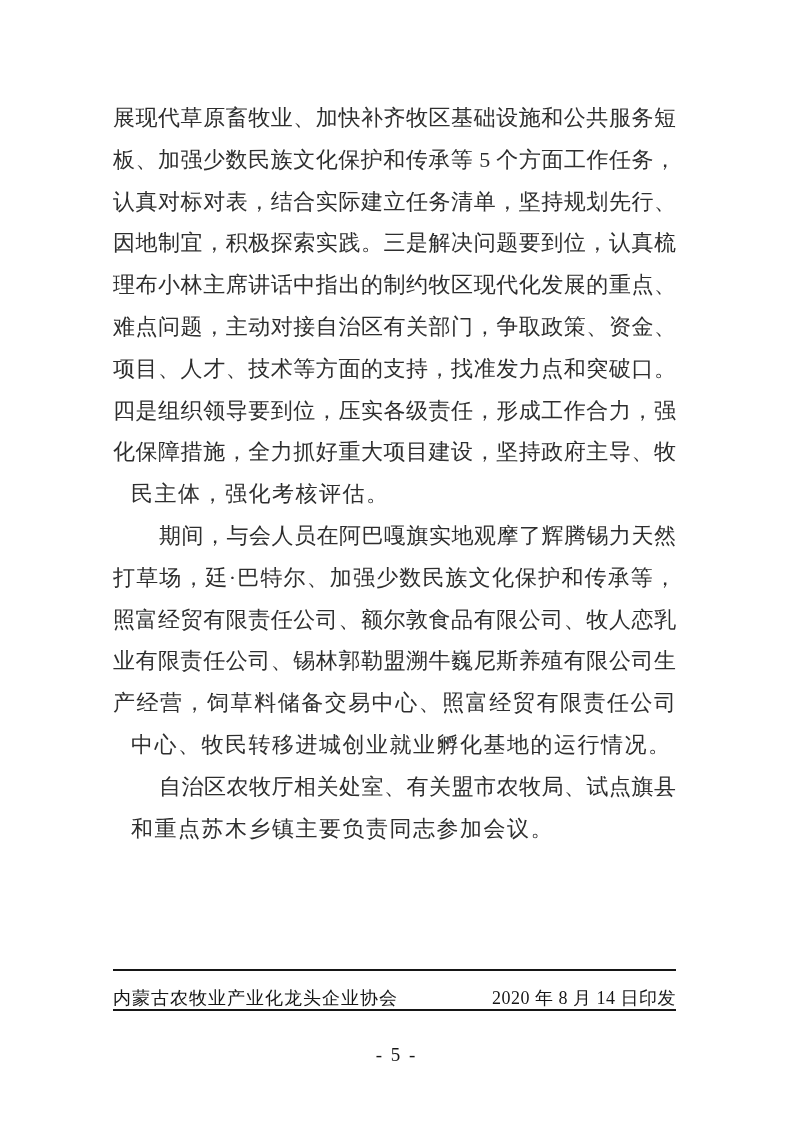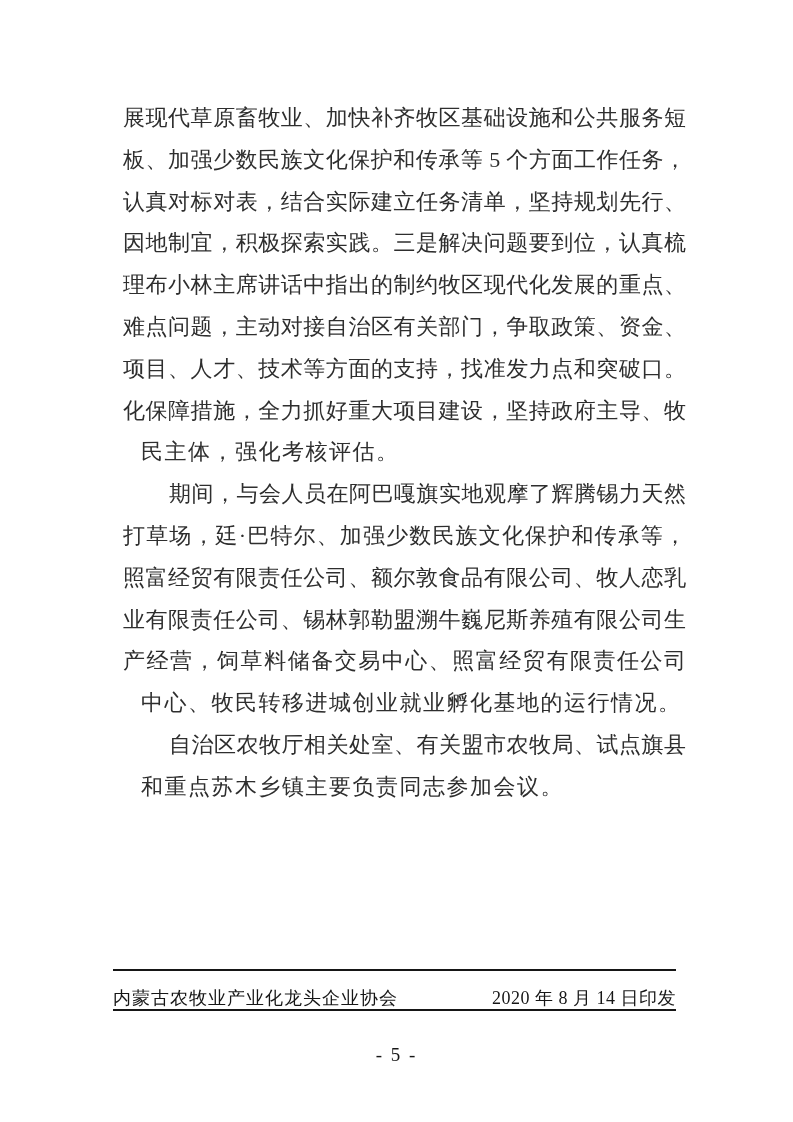--- a/index.html
+++ b/index.html
@@ -11,21 +11,21 @@
     position: relative;
     width: 793px;
     height: 1122px;
     margin: 0 auto;
     background: #ffffff;
     overflow: hidden;
     font-family: "Liberation Serif", "DejaVu Serif", serif;
   }
   .body-text {
     position: absolute;
-    left: 123px;
+    left: 113px;
     top: 97px;
     width: 563px;
     font-size: 22px;
     line-height: 41.8px;
     color: #2e2e2e;
     font-weight: 400;
   }
   .line {
     white-space: nowrap;
   }
@@ -93,20 +93,21 @@
 
   <div class="body-text">
 
     <div class="line fill">展现代草原畜牧业、加快补齐牧区基础设施和公共服务短</div>
       <div class="line fill">板、加强少数民族文化保护和传承等 5 个方面工作任务，</div>
       <div class="line fill">认真对标对表，结合实际建立任务清单，坚持规划先行、</div>
       <div class="line fill">因地制宜，积极探索实践。三是解决问题要到位，认真梳</div>
       <div class="line fill">理布小林主席讲话中指出的制约牧区现代化发展的重点、</div>
       <div class="line fill">难点问题，主动对接自治区有关部门，争取政策、资金、</div>
       <div class="line fill">项目、人才、技术等方面的支持，找准发力点和突破口。</div>
+      <div class="line fill">四是组织领导要到位，压实各级责任，形成工作合力，强</div>
       <div class="line fill">化保障措施，全力抓好重大项目建设，坚持政府主导、牧</div>
       <div class="line end">民主体，强化考核评估。</div>
       <div class="line fill indent">期间，与会人员在阿巴嘎旗实地观摩了辉腾锡力天然</div>
       <div class="line fill">打草场，廷·巴特尔、加强少数民族文化保护和传承等，</div>
       <div class="line fill">照富经贸有限责任公司、额尔敦食品有限公司、牧人恋乳</div>
       <div class="line fill">业有限责任公司、锡林郭勒盟溯牛巍尼斯养殖有限公司生</div>
       <div class="line fill">产经营，饲草料储备交易中心、照富经贸有限责任公司</div>
       <div class="line end">中心、牧民转移进城创业就业孵化基地的运行情况。</div>
       <div class="line fill indent">自治区农牧厅相关处室、有关盟市农牧局、试点旗县</div>
       <div class="line end">和重点苏木乡镇主要负责同志参加会议。</div>

